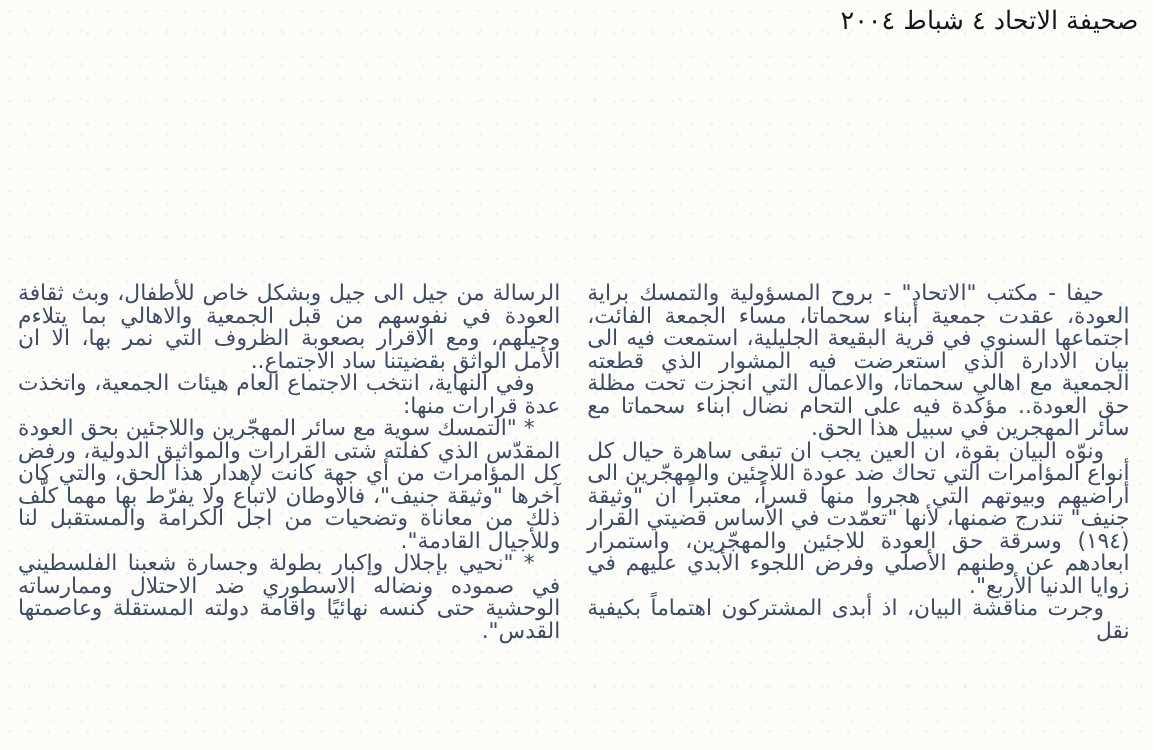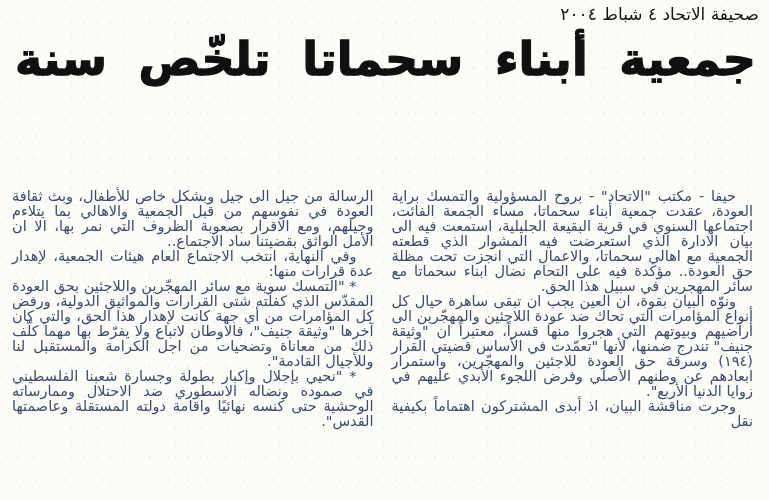--- a/index.html
+++ b/index.html
@@ -78,33 +78,32 @@
   }
 </style>
 </head>
 <body>
 
 <div class="page">
 
   <div class="source-line">صحيفة الاتحاد ٤ شباط ٢٠٠٤</div>
 
   <h1 class="headline">
-    <span class="hl-line">جمعية أبناء سحماتا تلخّص سنة</span>
   </h1>
 
   <div class="body-cols">
 
     <div class="col">
       <p class="para indent">حيفا - مكتب "الاتحاد" - بروح المسؤولية والتمسك براية العودة، عقدت جمعية أبناء سحماتا، مساء الجمعة الفائت، اجتماعها السنوي في قرية البقيعة الجليلية، استمعت فيه الى بيان الادارة الذي استعرضت فيه المشوار الذي قطعته الجمعية مع اهالي سحماتا، والاعمال التي انجزت تحت مظلة حق العودة.. مؤكدة فيه على التحام نضال ابناء سحماتا مع سائر المهجرين في سبيل هذا الحق.</p>
       <p class="para indent">ونوّه البيان بقوة، ان العين يجب ان تبقى ساهرة حيال كل أنواع المؤامرات التي تحاك ضد عودة اللاجئين والمهجّرين الى أراضيهم وبيوتهم التي هجروا منها قسراً، معتبراً ان "وثيقة جنيف" تندرج ضمنها، لأنها "تعمّدت في الأساس قضيتي القرار (١٩٤) وسرقة حق العودة للاجئين والمهجّرين، واستمرار ابعادهم عن وطنهم الأصلي وفرض اللجوء الأبدي عليهم في زوايا الدنيا الأربع".</p>
       <p class="para indent">وجرت مناقشة البيان، اذ أبدى المشتركون اهتماماً بكيفية نقل</p>
     </div>
 
     <div class="col">
       <p class="para">الرسالة من جيل الى جيل وبشكل خاص للأطفال، وبث ثقافة العودة في نفوسهم من قبل الجمعية والاهالي بما يتلاءم وجيلهم، ومع الاقرار بصعوبة الظروف التي نمر بها، الا ان الأمل الواثق بقضيتنا ساد الاجتماع..</p>
-      <p class="para indent">وفي النهاية، انتخب الاجتماع العام هيئات الجمعية، لإهدار عدة قرارات منها:</p>
+      <p class="para indent">وفي النهاية، انتخب الاجتماع العام هيئات الجمعية، واتخذت عدة قرارات منها:</p>
       <p class="para indent">* "التمسك سوية مع سائر المهجّرين واللاجئين بحق العودة المقدّس الذي كفلته شتى القرارات والمواثيق الدولية، ورفض كل المؤامرات من أي جهة كانت لإهدار هذا الحق، والتي كان آخرها "وثيقة جنيف"، فالاوطان لاتباع ولا يفرّط بها مهما كلّف ذلك من معاناة وتضحيات من اجل الكرامة والمستقبل لنا وللأجيال القادمة".</p>
       <p class="para indent">* "نحيي بإجلال وإكبار بطولة وجسارة شعبنا الفلسطيني في صموده ونضاله الاسطوري ضد الاحتلال وممارساته الوحشية حتى كنسه نهائيًا واقامة دولته المستقلة وعاصمتها القدس".</p>
     </div>
 
   </div>
 
 </div>
 
 </body></html>

